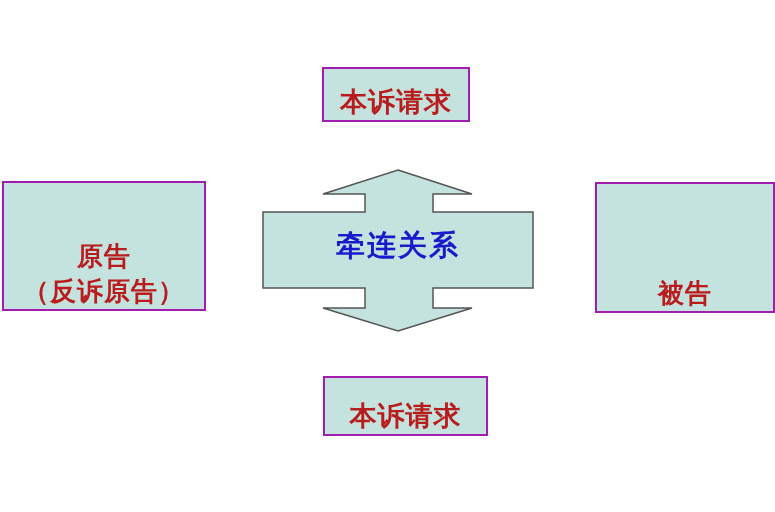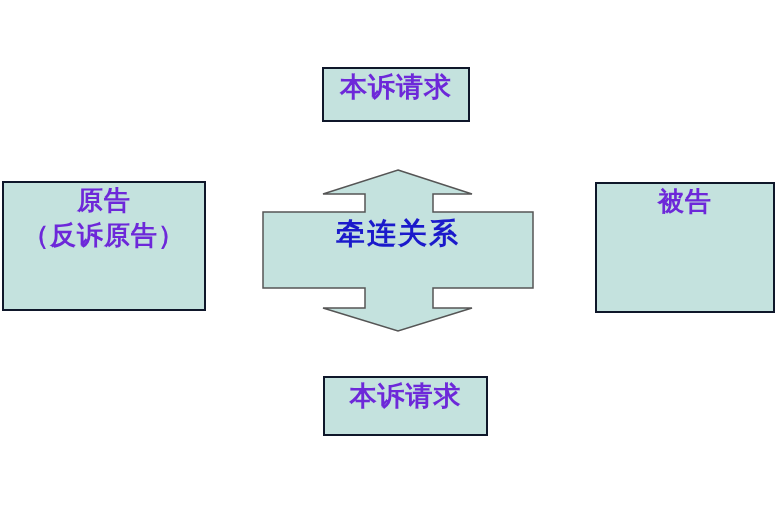--- a/index.html
+++ b/index.html
@@ -12,27 +12,27 @@
     width: 775px;
     height: 512px;
     background: #ffffff;
     overflow: hidden;
     font-family: "DejaVu Serif", serif;
   }
   .box {
     position: absolute;
     box-sizing: border-box;
     background: #c4e2de;
-    border: 2px solid #0f172a;
+    border: 2px solid #a21caf;
     display: flex;
     flex-direction: column;
     align-items: center;
-    justify-content: flex-start;
+    justify-content: flex-end;
     text-align: center;
-    color: #6d28d9;
+    color: #b91c1c;
     letter-spacing: 1px;
   }
   .box-top {
     left: 322px; top: 67px; width: 148px; height: 55px;
     font-size: 27px; font-weight: bold;
   }
   .box-bottom {
     left: 323px; top: 376px; width: 165px; height: 60px;
     font-size: 27px; font-weight: bold;
   }
@@ -48,21 +48,21 @@
     white-space: nowrap;
   }
   .arrow-svg {
     position: absolute;
     left: 0; top: 0;
     width: 775px;
     height: 512px;
   }
   .center-label {
     position: absolute;
-    left: 263px; top: 196px;
+    left: 263px; top: 208px;
     width: 270px; height: 76px;
     display: flex;
     align-items: center;
     justify-content: center;
     font-family: "DejaVu Sans", sans-serif;
     font-weight: bold;
     font-size: 29px;
     color: #1b1acb;
     letter-spacing: 2px;
   }

